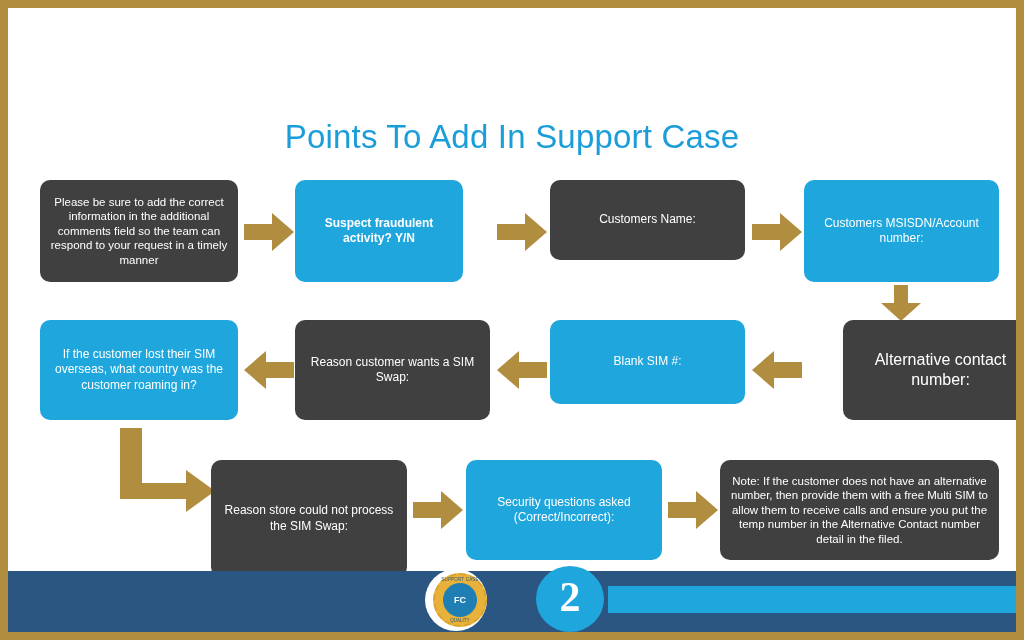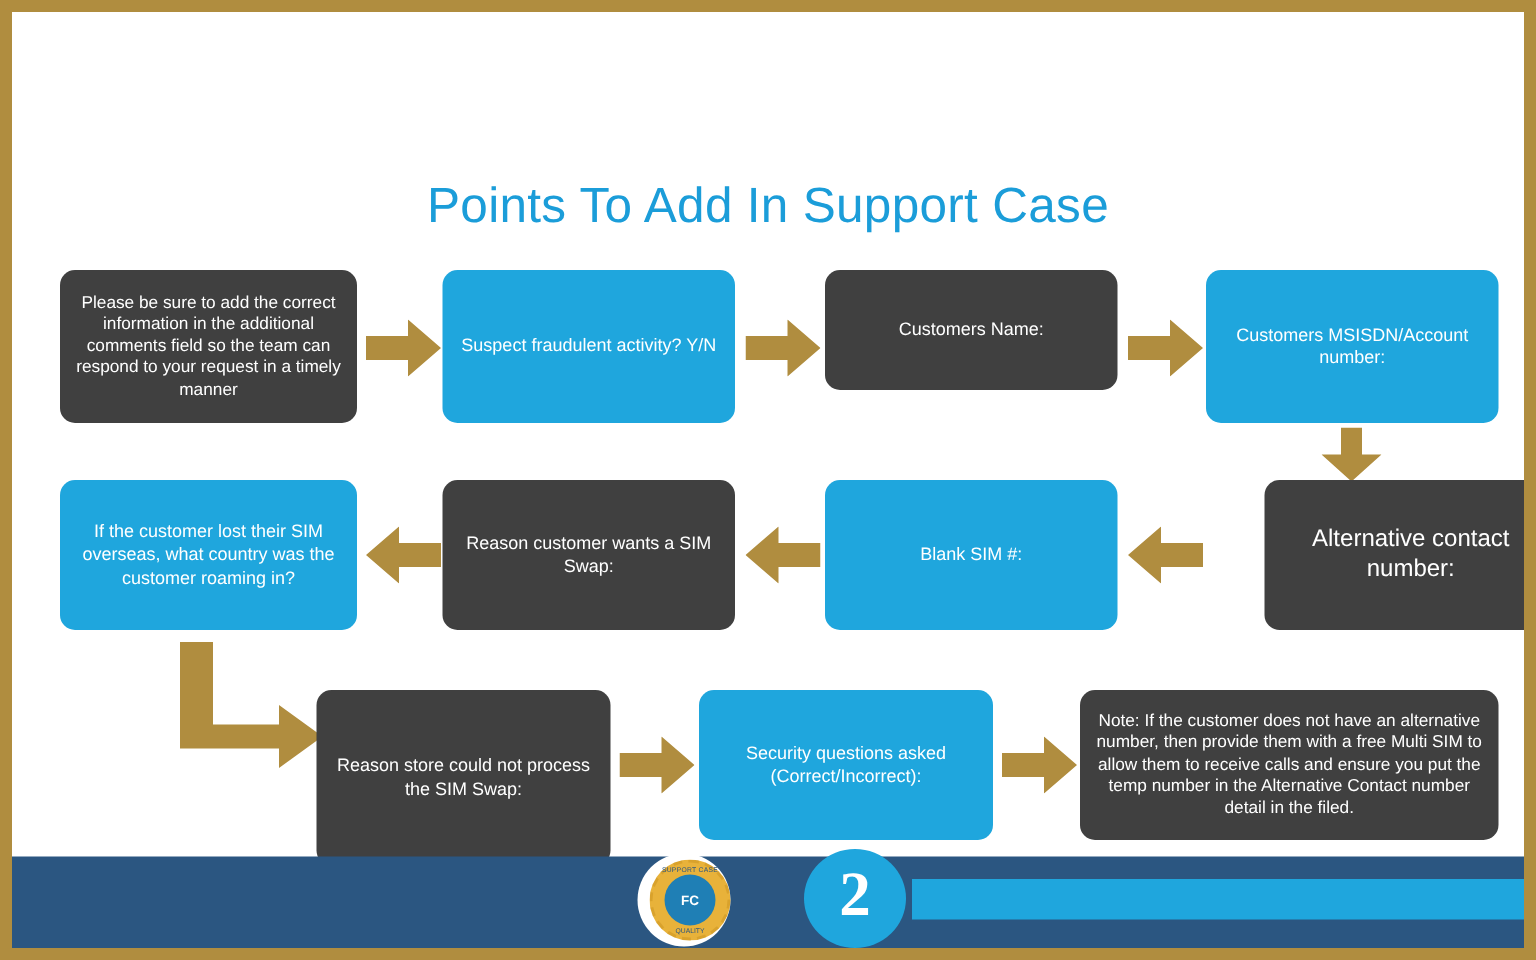--- a/index.html
+++ b/index.html
@@ -157,21 +157,21 @@
   <div class="node dark" style="left:32px; top:172px; width:198px; height:102px; font-size:11.5px;">
     <span>Please be sure to add the correct information in the additional comments field so the team can respond to your request in a timely manner</span>
   </div>
 
   <div class="arrow" style="left:236px; top:205px;">
     <svg width="50" height="38" viewBox="0 0 50 38">
       <polygon points="0,11 28,11 28,0 50,19 28,38 28,27 0,27" fill="#b08d3f"></polygon>
     </svg>
   </div>
 
-  <div class="node light" style="left:287px; top:172px; width:195px; height:102px; font-size:12px;">
+  <div class="node light" style="left:287px; top:172px; width:168px; height:102px; font-size:12px;font-weight:bold;">
     <span>Suspect fraudulent activity? Y/N</span>
   </div>
 
   <div class="arrow" style="left:489px; top:205px;">
     <svg width="50" height="38" viewBox="0 0 50 38">
       <polygon points="0,11 28,11 28,0 50,19 28,38 28,27 0,27" fill="#b08d3f"></polygon>
     </svg>
   </div>
 
   <div class="node dark" style="left:542px; top:172px; width:195px; height:80px; font-size:12px;">
@@ -207,21 +207,21 @@
   <div class="node dark" style="left:287px; top:312px; width:195px; height:100px; font-size:12px;">
     <span>Reason customer wants a SIM Swap:</span>
   </div>
 
   <div class="arrow" style="left:489px; top:343px;">
     <svg width="50" height="38" viewBox="0 0 50 38">
       <polygon points="50,11 22,11 22,0 0,19 22,38 22,27 50,27" fill="#b08d3f"></polygon>
     </svg>
   </div>
 
-  <div class="node light" style="left:542px; top:312px; width:195px; height:100px; font-size:12px;">
+  <div class="node light" style="left:542px; top:312px; width:195px; height:84px; font-size:12px;">
     <span>Blank SIM #:</span>
   </div>
 
   <div class="arrow" style="left:744px; top:343px;">
     <svg width="50" height="38" viewBox="0 0 50 38">
       <polygon points="50,11 22,11 22,0 0,19 22,38 22,27 50,27" fill="#b08d3f"></polygon>
     </svg>
   </div>
 
   <div class="node dark" style="left:796px; top:312px; width:195px; height:100px; font-size:16px;margin-left:39px;">

